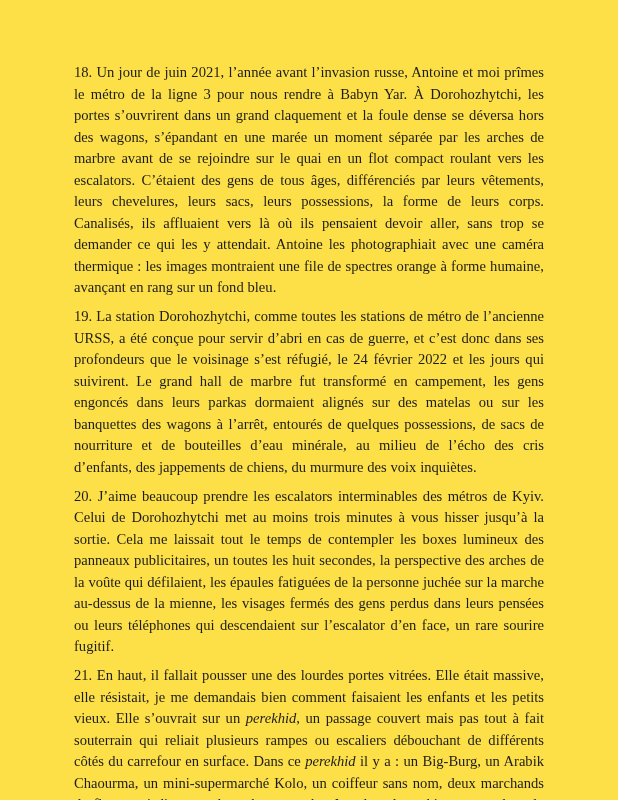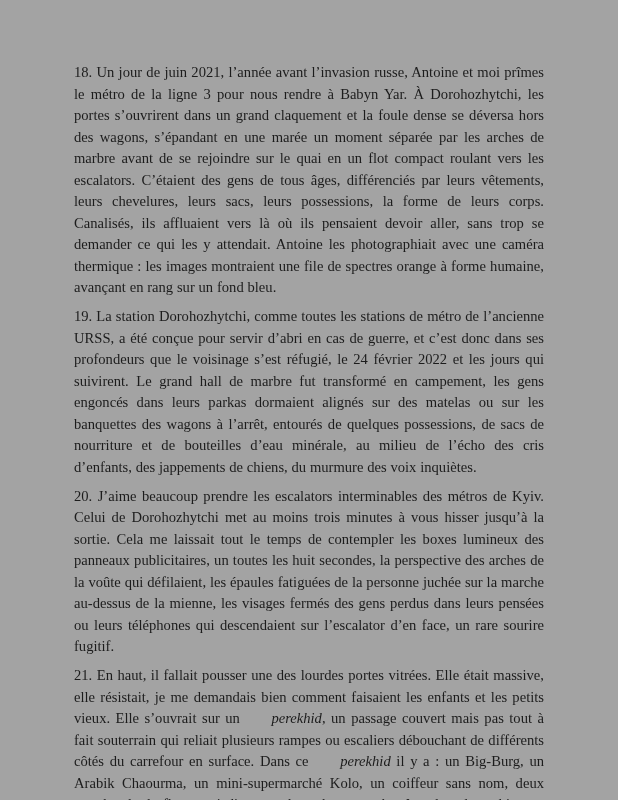--- a/index.html
+++ b/index.html
@@ -38,26 +38,25 @@
     word-spacing: 0.01em;
   }
 
   .para:last-child {
     margin-bottom: 0;
   }
 
   .para em,
   .italic {
     font-style: italic;
-    margin-left: 26px;
   }
 </style>
 </head>
 <body style="background: rgb(255, 255, 255);">
 
-<div class="page" style="background: #a3a3a3;">
+<div class="page" style="background: #fde047;">
   <div class="text-column">
     <p class="para">18. Un jour de juin 2021, l’année avant l’invasion russe, Antoine et moi prîmes le métro de la ligne 3 pour nous rendre à Babyn Yar. À Dorohozhytchi, les portes s’ouvrirent dans un grand claquement et la foule dense se déversa hors des wagons, s’épandant en une marée un moment séparée par les arches de marbre avant de se rejoindre sur le quai en un flot compact roulant vers les escalators. C’étaient des gens de tous âges, différenciés par leurs vêtements, leurs chevelures, leurs sacs, leurs possessions, la forme de leurs corps. Canalisés, ils affluaient vers là où ils pensaient devoir aller, sans trop se demander ce qui les y attendait. Antoine les photographiait avec une caméra thermique : les images montraient une file de spectres orange à forme humaine, avançant en rang sur un fond bleu.</p>
     <p class="para">19. La station Dorohozhytchi, comme toutes les stations de métro de l’ancienne URSS, a été conçue pour servir d’abri en cas de guerre, et c’est donc dans ses profondeurs que le voisinage s’est réfugié, le 24 février 2022 et les jours qui suivirent. Le grand hall de marbre fut transformé en campement, les gens engoncés dans leurs parkas dormaient alignés sur des matelas ou sur les banquettes des wagons à l’arrêt, entourés de quelques possessions, de sacs de nourriture et de bouteilles d’eau minérale, au milieu de l’écho des cris d’enfants, des jappements de chiens, du murmure des voix inquiètes.</p>
     <p class="para">20. J’aime beaucoup prendre les escalators interminables des métros de Kyiv. Celui de Dorohozhytchi met au moins trois minutes à vous hisser jusqu’à la sortie. Cela me laissait tout le temps de contempler les boxes lumineux des panneaux publicitaires, un toutes les huit secondes, la perspective des arches de la voûte qui défilaient, les épaules fatiguées de la personne juchée sur la marche au-dessus de la mienne, les visages fermés des gens perdus dans leurs pensées ou leurs téléphones qui descendaient sur l’escalator d’en face, un rare sourire fugitif.</p>
     <p class="para">21. En haut, il fallait pousser une des lourdes portes vitrées. Elle était massive, elle résistait, je me demandais bien comment faisaient les enfants et les petits vieux. Elle s’ouvrait sur un <em>perekhid</em>, un passage couvert mais pas tout à fait souterrain qui reliait plusieurs rampes ou escaliers débouchant de différents côtés du carrefour en surface. Dans ce <em>perekhid</em> il y a : un Big-Burg, un Arabik Chaourma, un mini-supermarché Kolo, un coiffeur sans nom, deux marchands de fleurs qui disposent leurs bouquets à même le sol, un kiosque vendant du matériel électronique, un magasin-des-plus-bas-prix nommé</p>
   </div>
 </div>
 
 </body></html>

